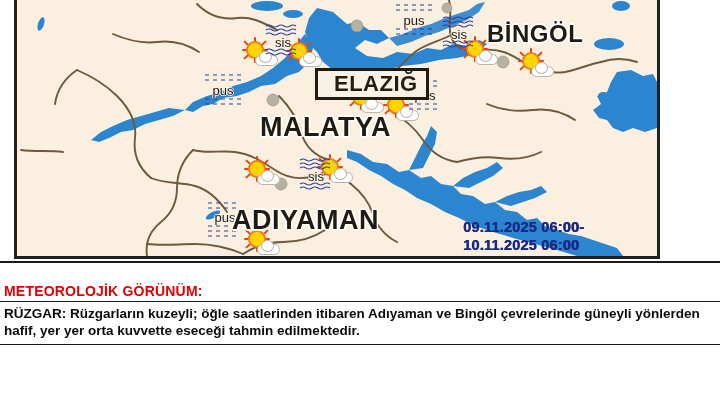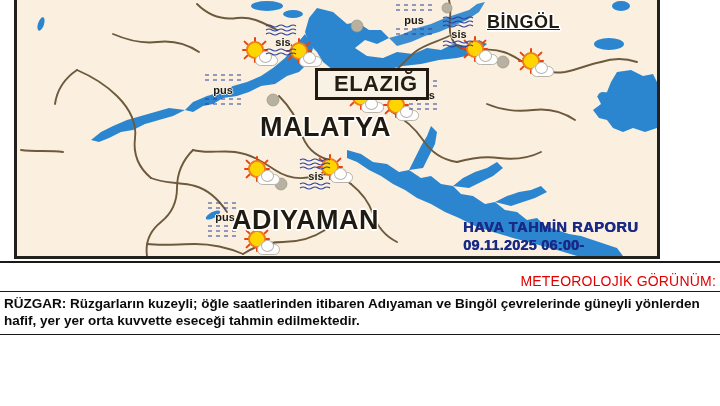--- a/index.html
+++ b/index.html
@@ -35,40 +35,40 @@
   }
   .city-elazig{
     left:298px;top:68px;font-size:22px;
     background:#f7f2e4;color:#221c12;
     border:3px solid #221a10;
     padding:1px 8px 2px 16px;
     text-shadow:none;
     line-height:1.05;
   }
   .city-malatya{left:243px;top:112px;font-size:27px;}
-  .city-bingol{left:470px;top:12px;font-size:18px;text-decoration:underline;}
+  .city-bingol{left:470px;top:20px;font-size:24px;}
   .city-adiyaman{left:215px;top:205px;font-size:27px;}
 
   
   .wx{position:absolute;width:34px;height:26px;}
   .wx .sun{
     position:absolute;left:2px;top:0px;width:18px;height:18px;border-radius:50%;
     background:radial-gradient(circle at 50% 50%, #ffd400 0%, #ffd400 52%, #f08a14 56%, #e8420f 100%);
   }
   .wx .rays{position:absolute;left:-2px;top:-4px;width:26px;height:26px;}
   .wx .cloud{
     position:absolute;left:11px;top:10px;width:21px;height:13px;
   }
   .wx .cloud .c1{position:absolute;left:0;top:4px;width:21px;height:9px;border-radius:6px;background:#ffffff;border:1px solid #b8b4aa;}
   .wx .cloud .c2{position:absolute;left:4px;top:0px;width:11px;height:10px;border-radius:50%;background:#ffffff;border:1px solid #b8b4aa;}
 
   
   .vis-sym{position:absolute;text-align:center;white-space:nowrap;}
   .vis-sym .lbl{
-    font-weight:bold;font-size:11px;color:#1a1a1a;line-height:11px;
+    font-weight:normal;font-size:13px;color:#1a1a1a;line-height:11px;
     text-shadow:1px 0 0 #fbf0df,-1px 0 0 #fbf0df,0 1px 0 #fbf0df,0 -1px 0 #fbf0df;
   }
   .vis-sym svg{display:block;margin:0 auto;}
 
   
   .report{
     position:absolute;left:446px;top:218px;
     color:#192a86;font-weight:bold;line-height:1.25;
     text-shadow:0.6px 0 0 #192a86;
   }
@@ -81,22 +81,22 @@
     border-top:2px solid #1a1a1a;
     box-sizing:border-box;
   }
   .row{
     border-bottom:1.5px solid #1a1a1a;
     box-sizing:border-box;
     padding:1px 4px 2px 4px;
     background:#fff;
   }
   .row-head{
-    color:#e00000;font-weight:normal;font-size:14px;letter-spacing:.2px;
-    padding-top:10px;padding-bottom:2px;text-align:right;
+    color:#e00000;font-weight:bold;font-size:14px;letter-spacing:.2px;
+    padding-top:20px;padding-bottom:2px;
   }
   .row-body{
     color:#0b0b0b;font-weight:bold;font-size:13.5px;line-height:1.28;
     padding-top:3px;padding-bottom:4px;
   }
   .row-body p{margin:0 0 9px 0;}
   .row-body p:last-child{margin-bottom:0;}
 </style>
 </head>
 <body>
@@ -505,21 +505,20 @@
       </g>
         </svg>
     </div>
 
     <div class="city-label city-elazig">ELAZIĞ</div>
     <div class="city-label city-malatya">MALATYA</div>
     <div class="city-label city-bingol">BİNGÖL</div>
     <div class="city-label city-adiyaman">ADIYAMAN</div>
 
     <div class="report">
-      <div class="r1">HAVA TAHMİN RAPORU</div>
       <div class="r2">09.11.2025  06:00-10.11.2025  06:00</div>
     </div>
   </div>
 
   <div class="info">
 
     <div class="row row-head">METEOROLOJİK GÖRÜNÜM:</div>
 
     <div class="row row-body">
       <p>RÜZGAR: Rüzgarların kuzeyli; öğle saatlerinden itibaren Adıyaman ve Bingöl çevrelerinde güneyli yönlerden hafif, yer yer orta kuvvette eseceği tahmin edilmektedir.</p>

